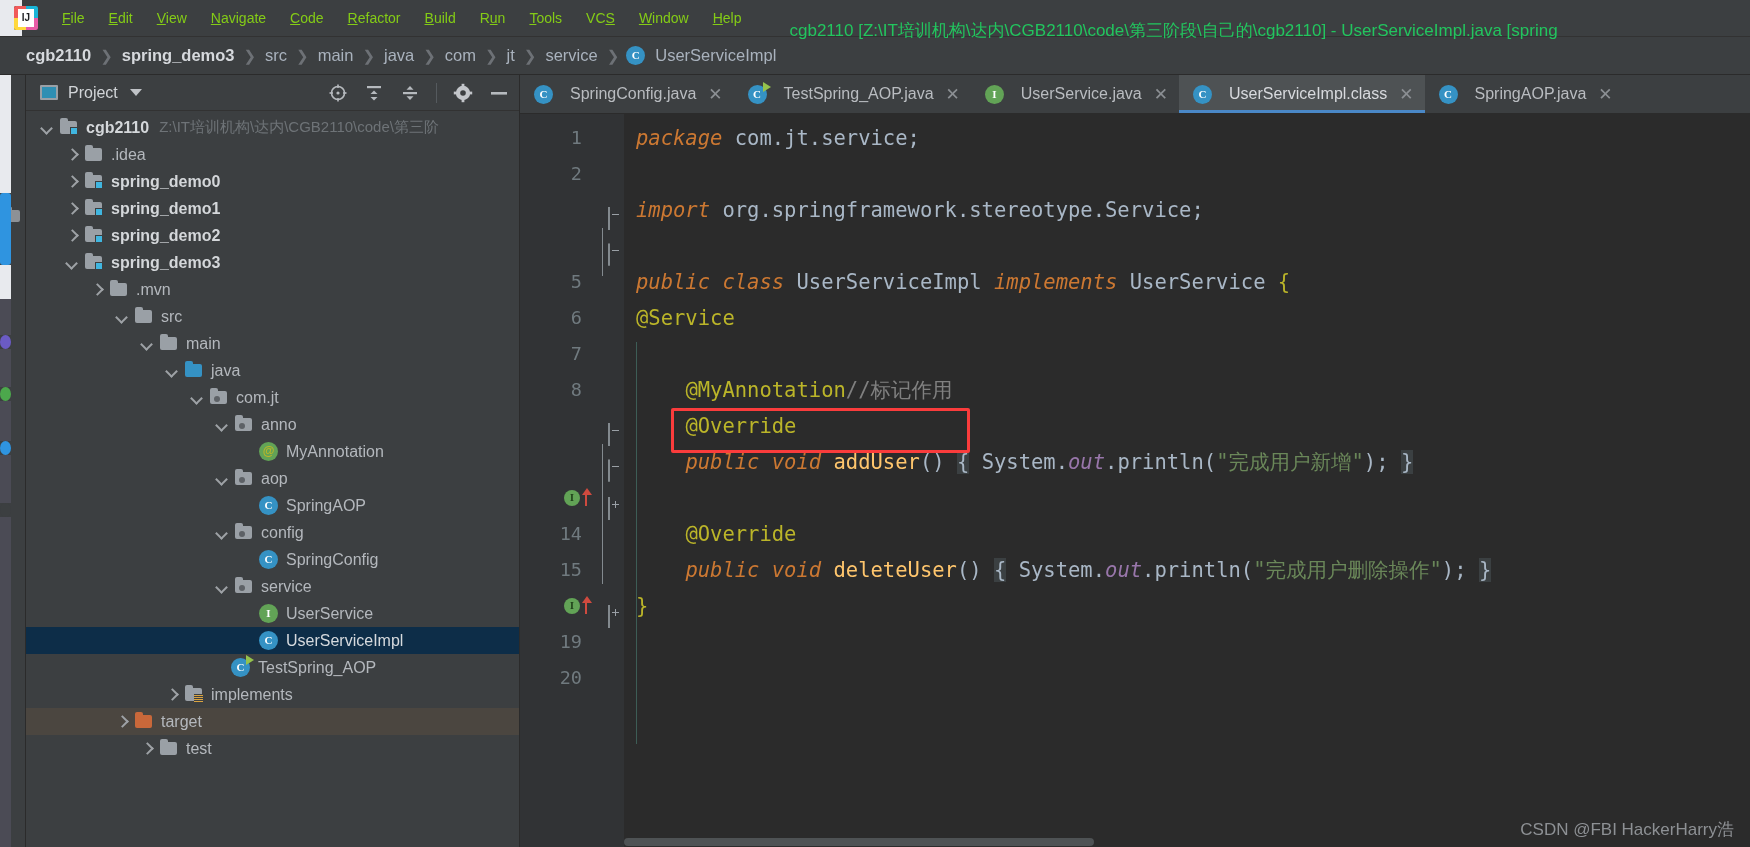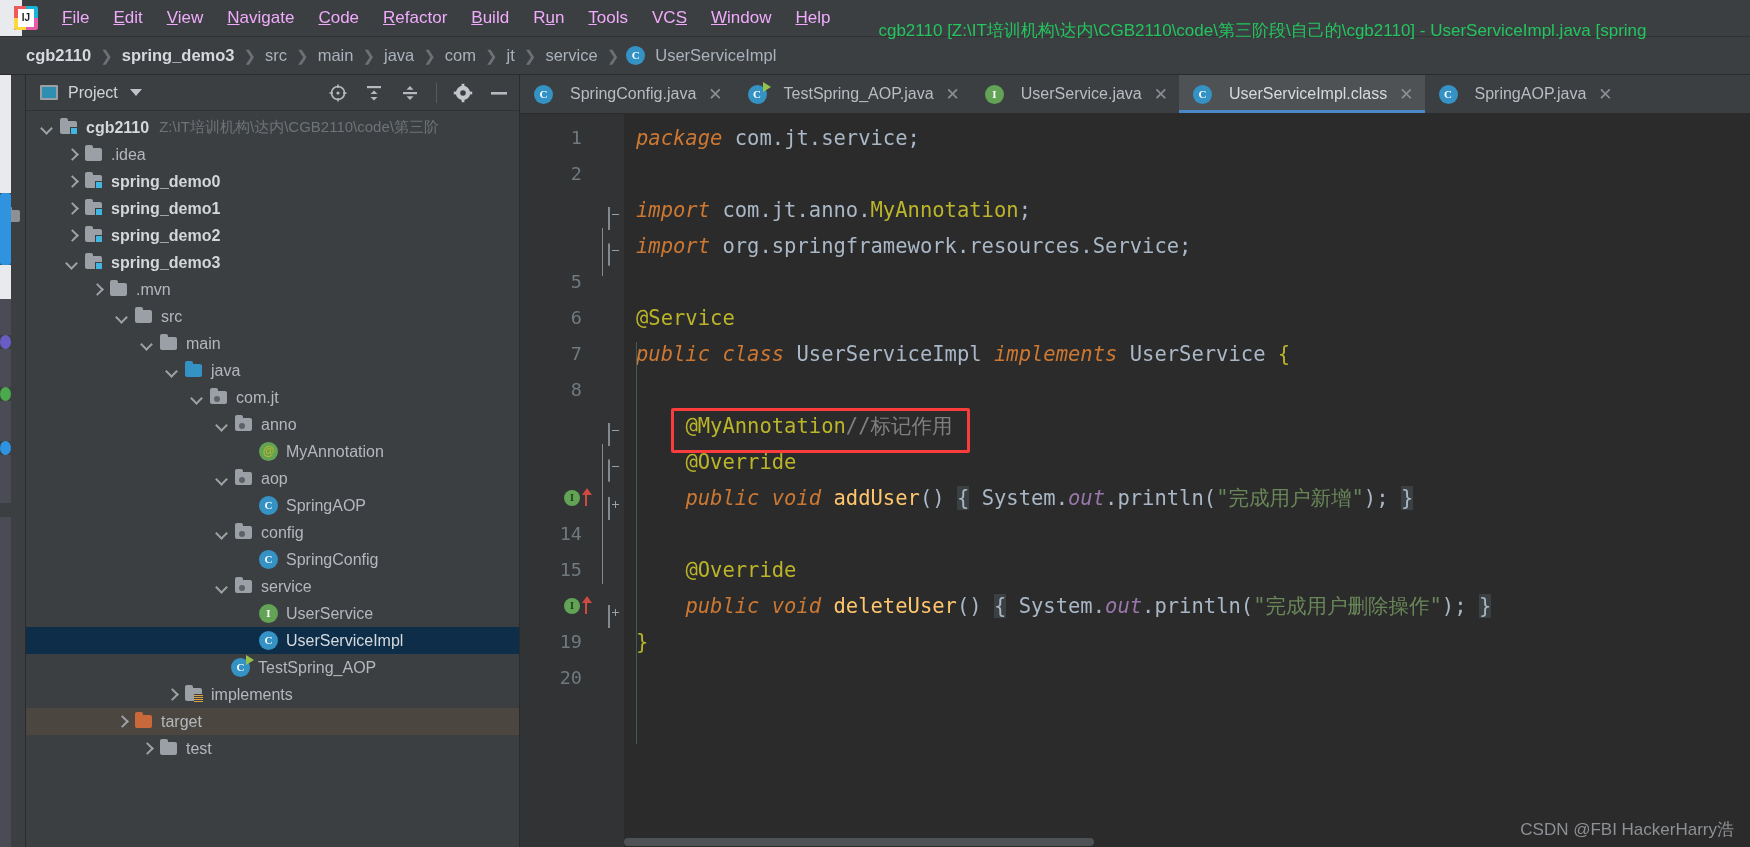--- a/index.html
+++ b/index.html
@@ -42,22 +42,22 @@
   .app-logo .q4 { position:absolute; right:0; bottom:0; width:50%; height:50%; background:#e85ba6; }
   .app-logo .ij {
     position:absolute; left:4px; top:3px; width:16px; height:18px;
     background:#fff; color:#1d1f22; font-size:10px; font-weight:bold;
     line-height:18px; text-align:center;
     font-family:"Liberation Sans",sans-serif;
   }
   .menubar { display: flex; align-items: center; gap: 0px; }
   .menu-item {
     padding: 3px 12px;
-    font-size: 17px;
-    color: #f0abfc;
+    font-size: 14px;
+    color: #84cc16;
     cursor: default;
     white-space: nowrap;
   }
   .menu-item span.mn { text-decoration: underline; }
   .win-title {
     margin-left: 36px;
     font-size: 17px;
     color: #22c55e;
     white-space: nowrap;
     overflow: hidden;
@@ -726,25 +726,24 @@
           <div class="fold-tail" style="top:114px;height:48px;"></div>
           <div class="fold-tail" style="top:330px;height:140px;"></div>
         </div>
 
         <div class="code-pane">
           <div class="vline" style="left:12px;top:228px;height:292px;"></div>
           <div class="vline" style="left:12px;top:520px;height:110px;"></div>
 
           <div class="codeline"><span class="kw">package</span> <span class="id">com</span>.<span class="id">jt</span>.<span class="id">service</span>;</div>
           <div class="codeline">&nbsp;</div>
-          <div class="codeline"><span class="kw">import</span> <span class="id">com</span>.<span class="id">jt</span>.<span class="id">anno</span>.<span class="ann">MyAnnotation</span>;</div>
-          <div class="codeline"><span class="kw">import</span> <span class="id">org</span>.<span class="id">springframework</span>.<span class="id">resources</span>.<span class="id">Service</span>;</div>
+          <div class="codeline"><span class="kw">import</span> <span class="id">org</span>.<span class="id">springframework</span>.<span class="id">stereotype</span>.<span class="id">Service</span>;</div>
           <div class="codeline">&nbsp;</div>
+          <div class="codeline"><span class="kw">public</span> <span class="kw">class</span> <span class="id">UserServiceImpl</span> <span class="kw">implements</span> <span class="id">UserService</span> <span class="ann">{</span></div>
           <div class="codeline"><span class="ann">@Service</span></div>
-          <div class="codeline"><span class="kw">public</span> <span class="kw">class</span> <span class="id">UserServiceImpl</span> <span class="kw">implements</span> <span class="id">UserService</span> <span class="ann">{</span></div>
           <div class="codeline">&nbsp;</div>
           <div class="codeline">    <span class="ann">@MyAnnotation</span><span class="cmt">//标记作用</span></div>
           <div class="codeline">    <span class="ann">@Override</span></div>
           <div class="codeline">    <span class="kw">public</span> <span class="kw">void</span> <span class="mth">addUser</span><span class="id">()</span> <span class="brace-hl">{</span> <span class="id">System</span>.<span class="fld">out</span>.<span class="id">println</span>(<span class="str">"完成用户新增"</span>); <span class="brace-hl">}</span></div>
           <div class="codeline">&nbsp;</div>
           <div class="codeline">    <span class="ann">@Override</span></div>
           <div class="codeline">    <span class="kw">public</span> <span class="kw">void</span> <span class="mth">deleteUser</span><span class="id">()</span> <span class="brace-hl">{</span> <span class="id">System</span>.<span class="fld">out</span>.<span class="id">println</span>(<span class="str">"完成用户删除操作"</span>); <span class="brace-hl">}</span></div>
           <div class="codeline"><span class="ann">}</span></div>
           <div class="codeline">&nbsp;</div>
 

